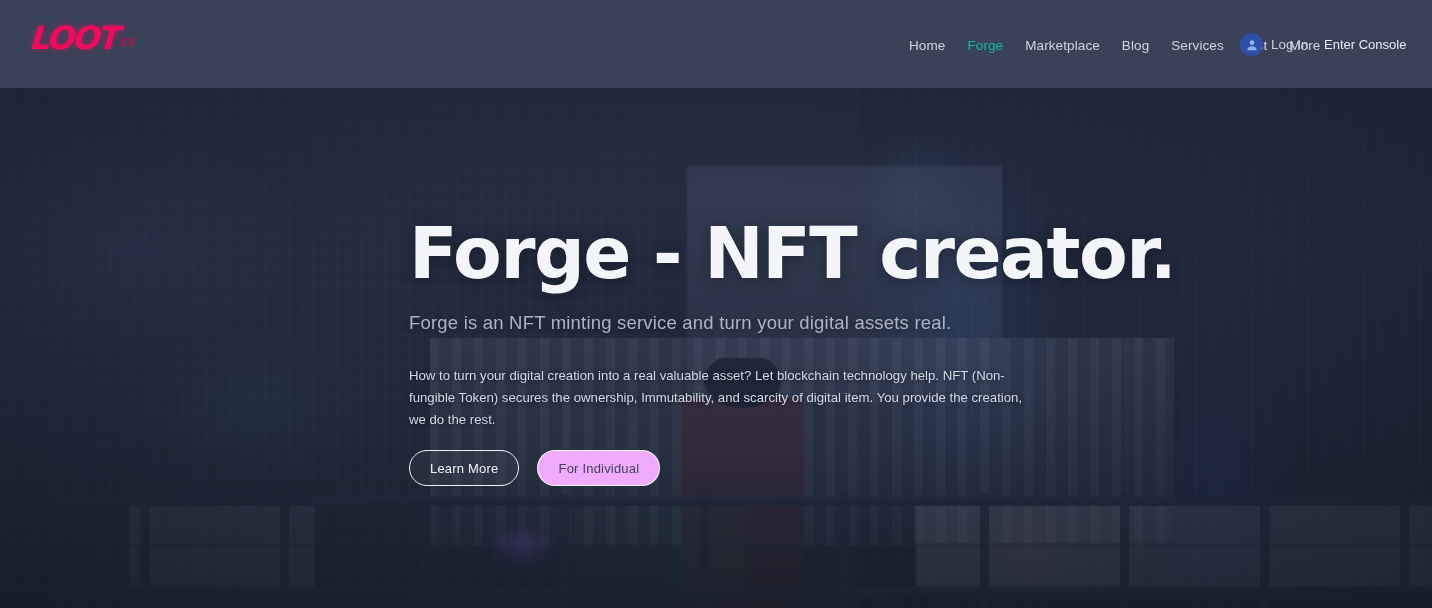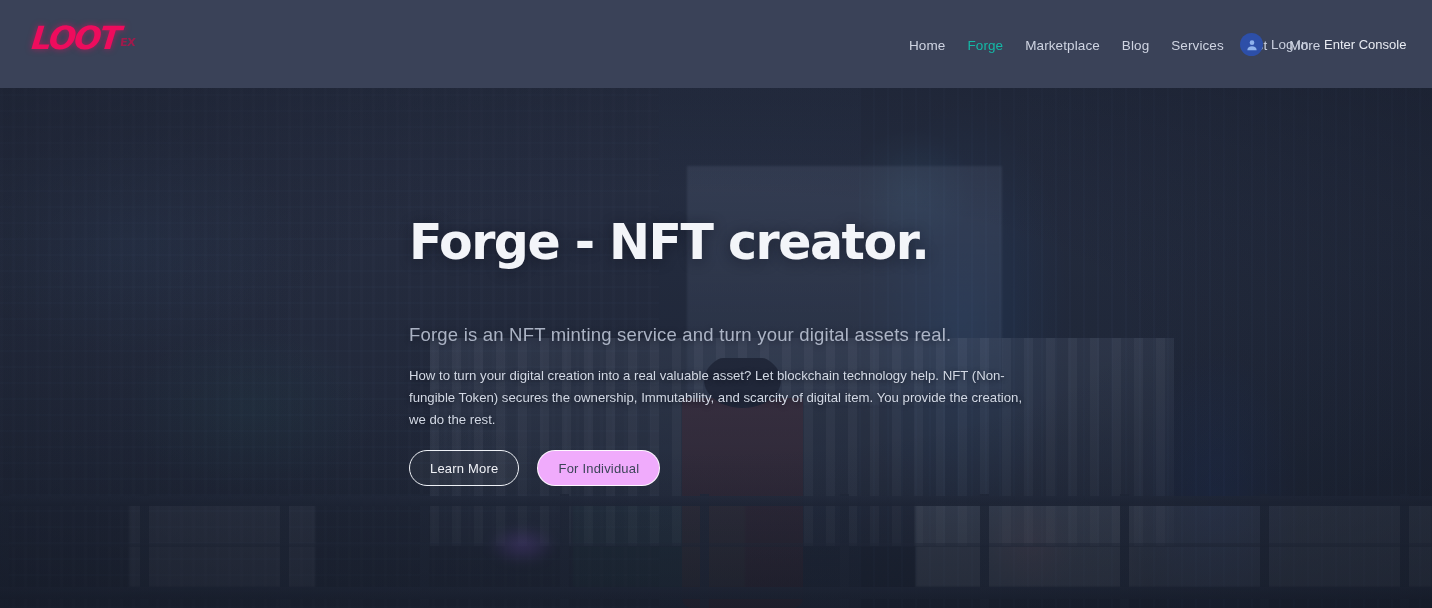--- a/index.html
+++ b/index.html
@@ -195,30 +195,30 @@
 
   
   .hero-content {
     position:absolute; left:409px; top:0;
     width:660px; height:100%;
     z-index:10;
   }
   .headline {
     position:absolute; top:130px; left:0;
     font-family:"DejaVu Sans", sans-serif;
-    font-size:49px;
+    font-size:71px;
     font-weight:bold;
     color:#f3f5f9;
     letter-spacing:-1.5px;
     line-height:1;
     white-space:nowrap;
     text-shadow:0 2px 14px rgba(10,14,24,0.45);
   }
   .subhead {
-    position:absolute; top:236px; left:0;
+    position:absolute; top:224px; left:0;
     font-size:18.5px;
     color:#b9c1d2;
     letter-spacing:.2px;
     white-space:nowrap;
     opacity:.9;
     text-shadow:0 1px 6px rgba(10,14,24,0.5);
   }
   .paragraph {
     position:absolute; top:277px; left:0;
     width:620px;

